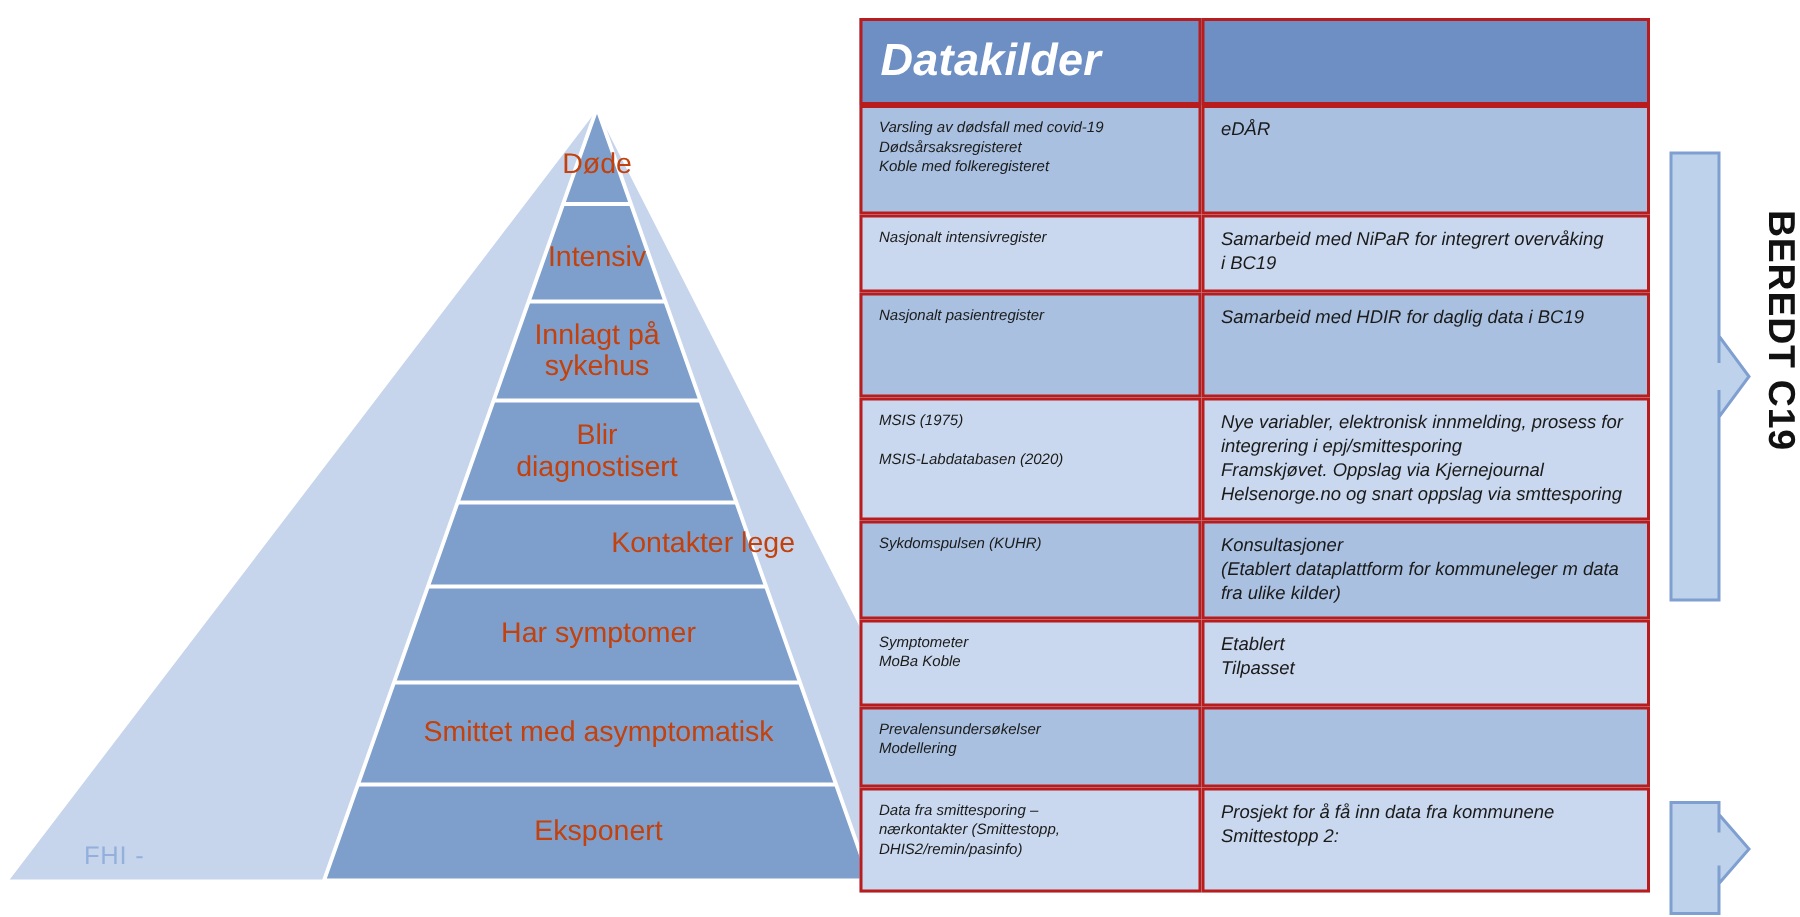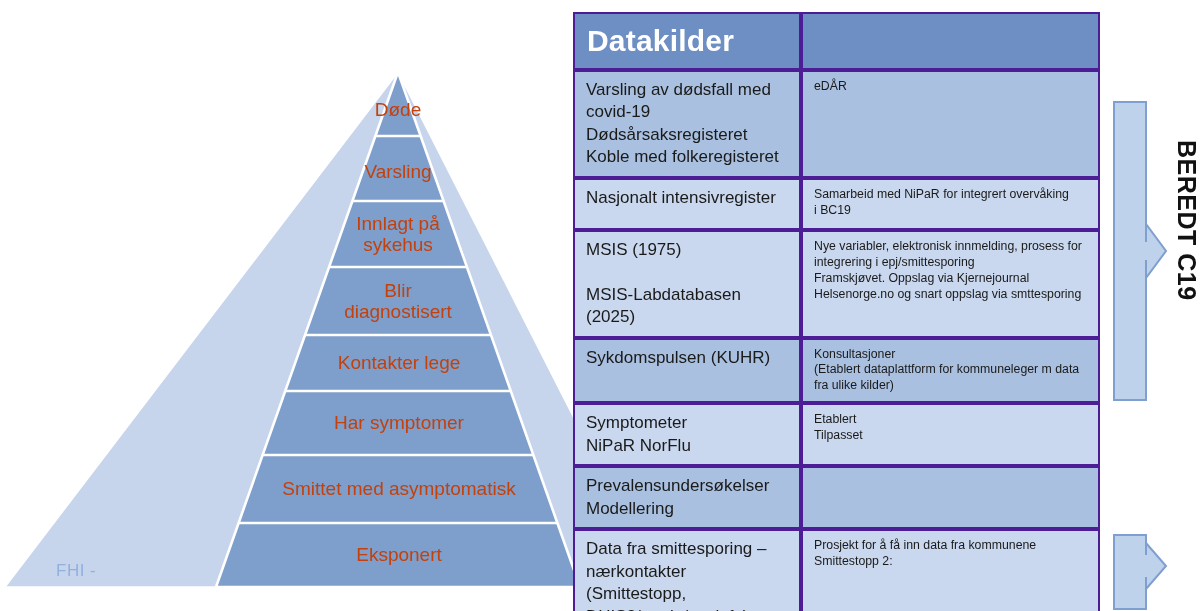--- a/index.html
+++ b/index.html
@@ -59,22 +59,23 @@
     left: 573px;
     top: 12px;
     width: 527px;
     border-collapse: separate;
     border-spacing: 0;
     table-layout: fixed;
   }
   #datakilder-table td, #datakilder-table th {
     vertical-align: top;
     padding: 7px 9px 7px 11px;
-    border: 2px solid #4c1d95;
+    border: 2px solid #b91c1c;
     box-sizing: border-box;
+    font-style: italic;
   }
   #datakilder-table th.hdr {
     background: #6d8fc4;
     height: 58px;
     text-align: left;
     vertical-align: middle;
     padding-left: 12px;
   }
   #datakilder-table th.hdr .hdr-text {
     color: #ffffff;
@@ -83,21 +84,21 @@
     letter-spacing: 0.2px;
     font-family: "Liberation Sans", sans-serif;
   }
   .col-a { width: 228px; }
   .col-b { width: 299px; }
 
   tr.band-dark td { background: #a9c0e0; }
   tr.band-light td { background: #c9d8ee; }
 
   td.src {
-    font-size: 17px;
+    font-size: 10px;
     color: #1a1a1a;
     line-height: 1.32;
     white-space: pre-line;
   }
   td.note {
     font-size: 12.3px;
     color: #1a1a1a;
     line-height: 1.30;
     white-space: pre-line;
     padding-top: 8px;
@@ -157,31 +158,31 @@
           <line x1="0" y1="523" x2="660" y2="523"></line>
         </g>
         <polygon points="398,72 580,587 216,587" fill="none" stroke="#ffffff" stroke-width="2.6"></polygon>
       </g>
     </svg>
 
     <div class="pyr-label" style="left:298px; top:93px; width:200px; height:34px;">
       <span>Døde</span>
     </div>
     <div class="pyr-label" style="left:298px; top:155px; width:200px; height:34px;">
-      <span>Varsling</span>
+      <span>Intensiv</span>
     </div>
     <div class="pyr-label" style="left:288px; top:206px; width:220px; height:56px;">
       <span>Innlagt på
 sykehus</span>
     </div>
     <div class="pyr-label" style="left:278px; top:273px; width:240px; height:56px;">
       <span>Blir
 diagnostisert</span>
     </div>
-    <div class="pyr-label" style="left:268px; top:346px; width:262px; height:34px;">
+    <div class="pyr-label" style="left:268px; top:346px; width:262px; height:34px;justify-content:flex-end;">
       <span>Kontakter lege</span>
     </div>
     <div class="pyr-label" style="left:258px; top:406px; width:282px; height:34px;">
       <span>Har symptomer</span>
     </div>
     <div class="pyr-label" style="left:238px; top:472px; width:322px; height:34px;">
       <span>Smittet med asymptomatisk</span>
     </div>
     <div class="pyr-label" style="left:228px; top:538px; width:342px; height:34px;">
       <span>Eksponert</span>
@@ -210,38 +211,42 @@
         <td class="src">Varsling av dødsfall med covid-19
 Dødsårsaksregisteret
 Koble med folkeregisteret</td>
         <td class="note">eDÅR</td>
       </tr>
       <tr class="band-light" style="height:52px">
         <td class="src">Nasjonalt intensivregister</td>
         <td class="note">Samarbeid med NiPaR for integrert overvåking
 i BC19</td>
       </tr>
+      <tr class="band-dark" style="height:70px">
+        <td class="src">Nasjonalt pasientregister</td>
+        <td class="note">Samarbeid med HDIR for daglig data i BC19</td>
+      </tr>
       <tr class="band-light" style="height:72px">
         <td class="src">MSIS (1975)
 
-MSIS-Labdatabasen (2025)</td>
+MSIS-Labdatabasen (2020)</td>
         <td class="note">Nye variabler, elektronisk innmelding, prosess for
 integrering i epj/smittesporing
 Framskjøvet. Oppslag via Kjernejournal
 Helsenorge.no og snart oppslag via smttesporing</td>
       </tr>
       <tr class="band-dark" style="height:62px">
         <td class="src">Sykdomspulsen (KUHR)</td>
         <td class="note">Konsultasjoner
 (Etablert dataplattform for kommuneleger m data
 fra ulike kilder)</td>
       </tr>
       <tr class="band-light" style="height:58px">
         <td class="src">Symptometer
-NiPaR NorFlu</td>
+MoBa Koble</td>
         <td class="note">Etablert
 Tilpasset</td>
       </tr>
       <tr class="band-dark" style="height:54px">
         <td class="src">Prevalensundersøkelser
 Modellering</td>
         <td class="note"></td>
       </tr>
       <tr class="band-light" style="height:70px">
         <td class="src">Data fra smittesporing –

